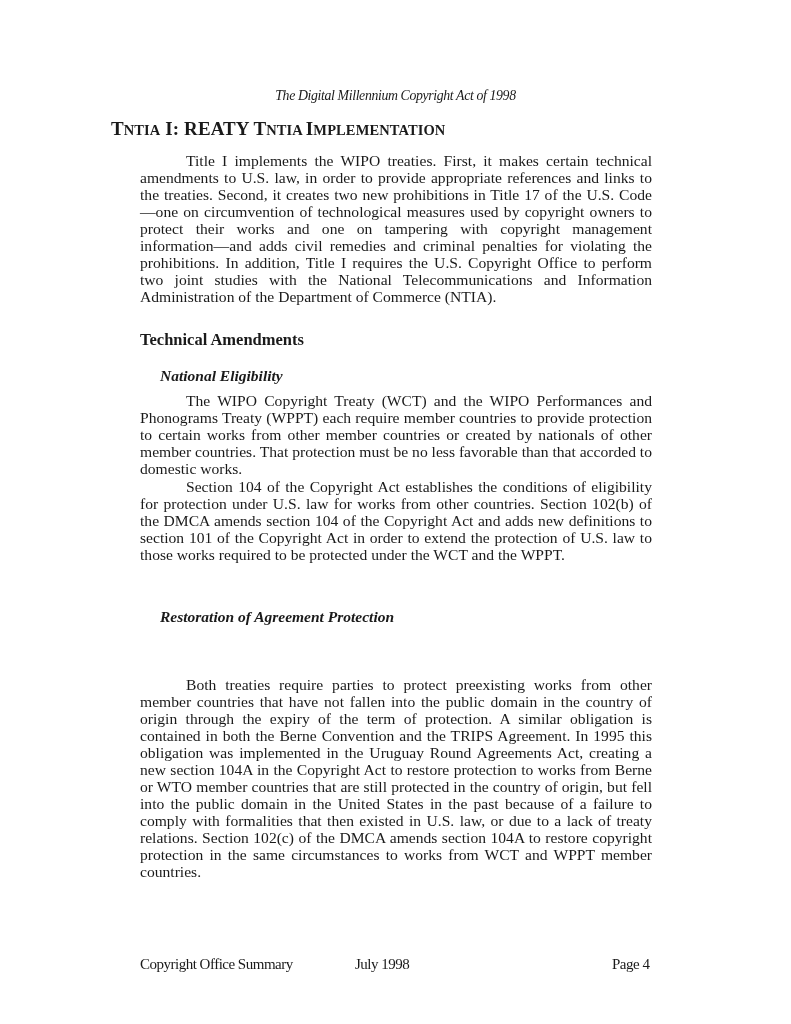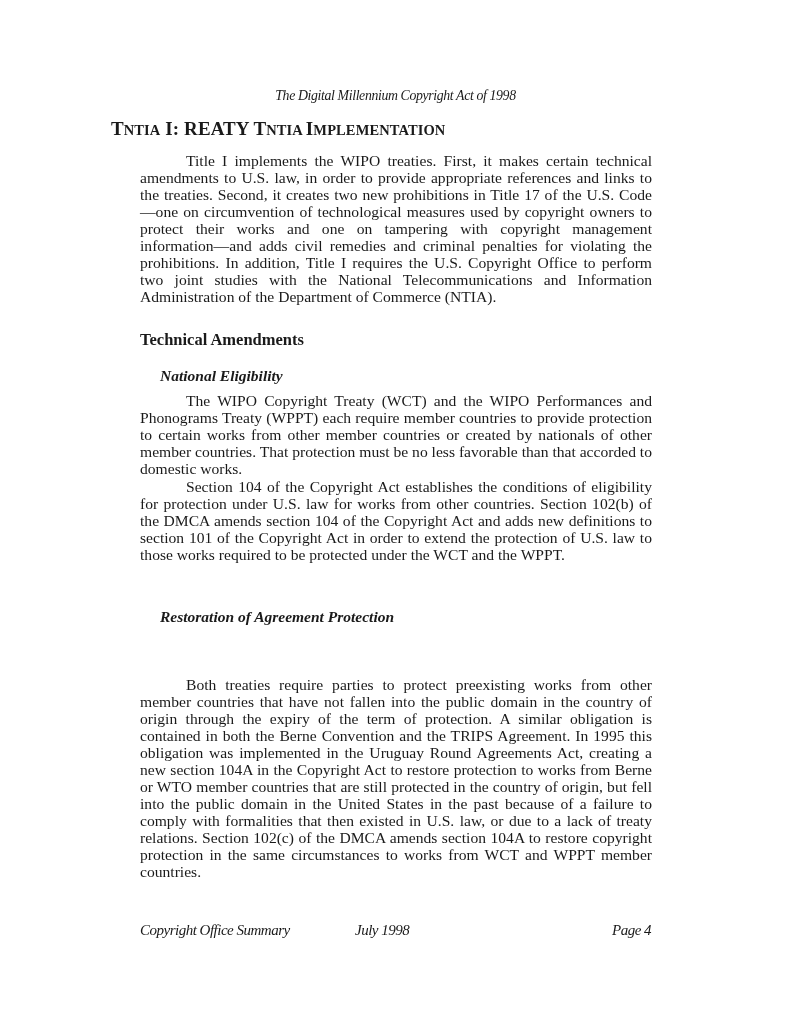--- a/index.html
+++ b/index.html
@@ -18,21 +18,21 @@
     .title .big { font-size: 19px; }
     .title .sc { font-size: 14.5px; }
     .content {
       position: absolute; left: 140px; width: 512px;
       font-size: 15.6px; line-height: 17px; text-align: justify;
     }
     .content p { margin: 0; text-indent: 46px; }
     .h2 { position: absolute; left: 140px; font-weight: bold; font-size: 16.5px; }
     .h3 { position: absolute; left: 140px; font-weight: bold; font-style: italic; font-size: 15.5px; margin-left: 20px; }
     .footer {
-      position: absolute; top: 922px; font-style: italic; font-size: 15px;
+      position: absolute; top: 956px; font-size: 15px;
       letter-spacing: -0.5px;
     }
   </style>
 </head>
 <body>
 
 <div class="running-header">The Digital Millennium Copyright Act of 1998</div>
 
 <div class="title">
   <span class="big">T</span><span class="sc">NTIA</span><span class="big"> I:  REATY </span><span class="big">T</span><span class="sc">NTIA </span><span class="big">I</span><span class="sc">MPLEMENTATION</span>

